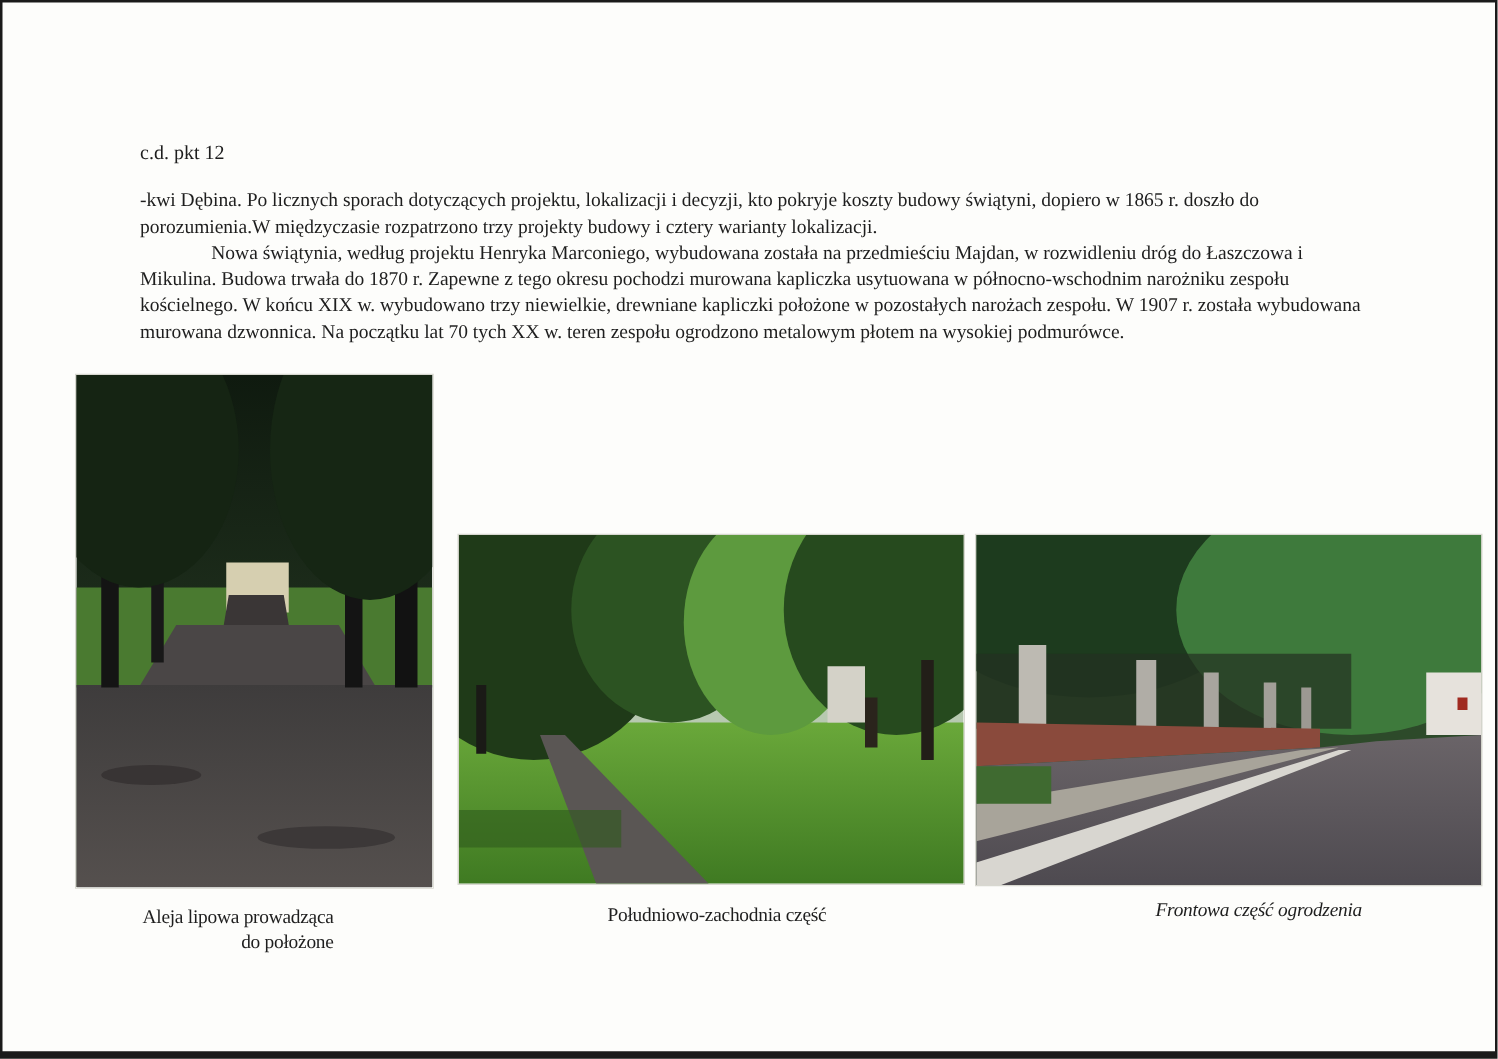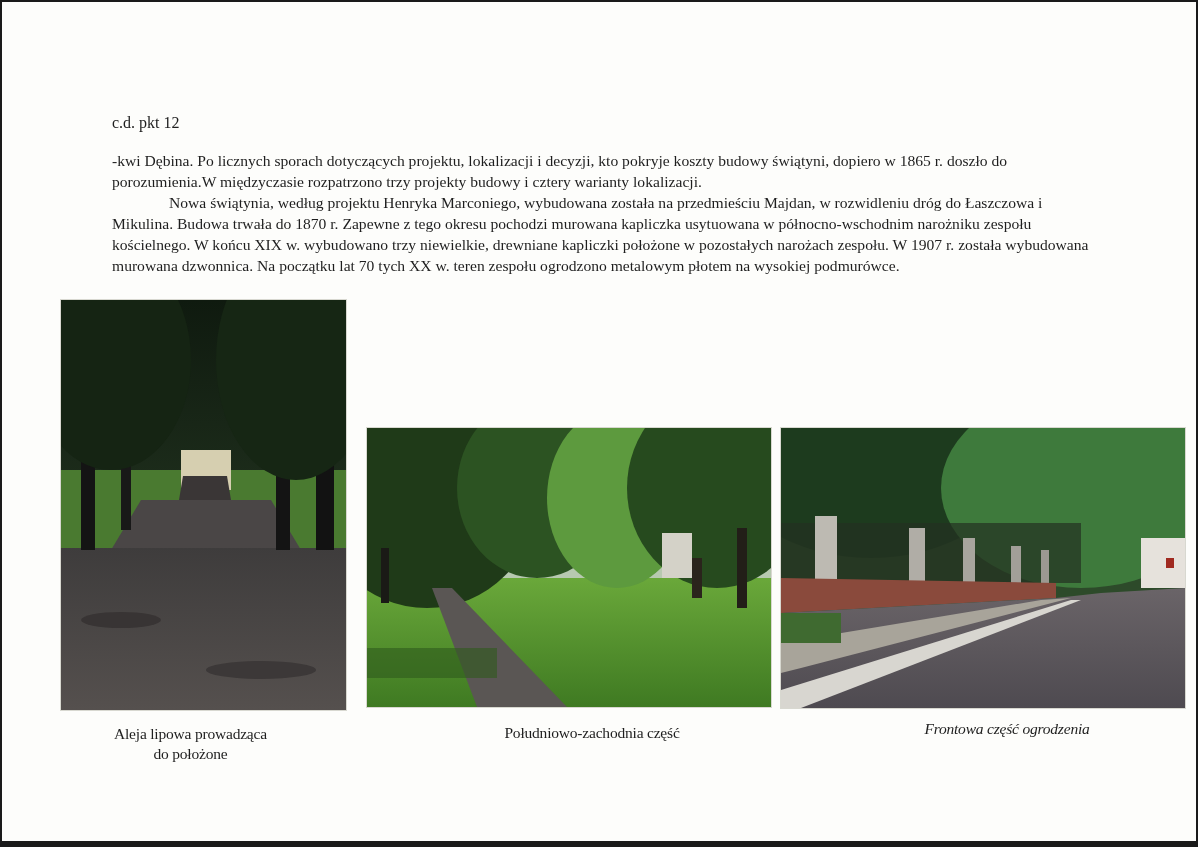--- a/index.html
+++ b/index.html
@@ -30,22 +30,22 @@
     .photo svg { display: block; width: 100%; height: 100%; }
     #photo-1 { left: 59px; top: 298px; width: 285px; height: 410px; }
     #photo-2 { left: 365px; top: 426px; width: 404px; height: 279px; }
     #photo-3 { left: 779px; top: 426px; width: 404px; height: 280px; }
     .caption {
       position: absolute; font-size: 15.5px; line-height: 20px; color: #1e1e1e;
       font-family: "Liberation Serif", "DejaVu Serif", serif;
       letter-spacing: -0.2px;
     }
     .caption span { display: block; }
-    #caption-1 { left: 112px; top: 722px; text-align: center; }
-    #caption-2 { left: 470px; top: 721px; width: 240px; text-align: center; font-family: Liberation Serif, serif; }
+    #caption-1 { left: 112px; top: 722px; text-align: right; }
+    #caption-2 { left: 484px; top: 721px; width: 240px; text-align: left; font-family: Liberation Serif, serif; }
     #caption-3 { left: 895px; top: 717px; width: 220px; text-align: center; font-style: italic; }
   </style>
 </head>
 <body>
 
 <div class="page">
 
   <div class="page-ref">c.d. pkt 12</div>
 
   <div class="body-text">

